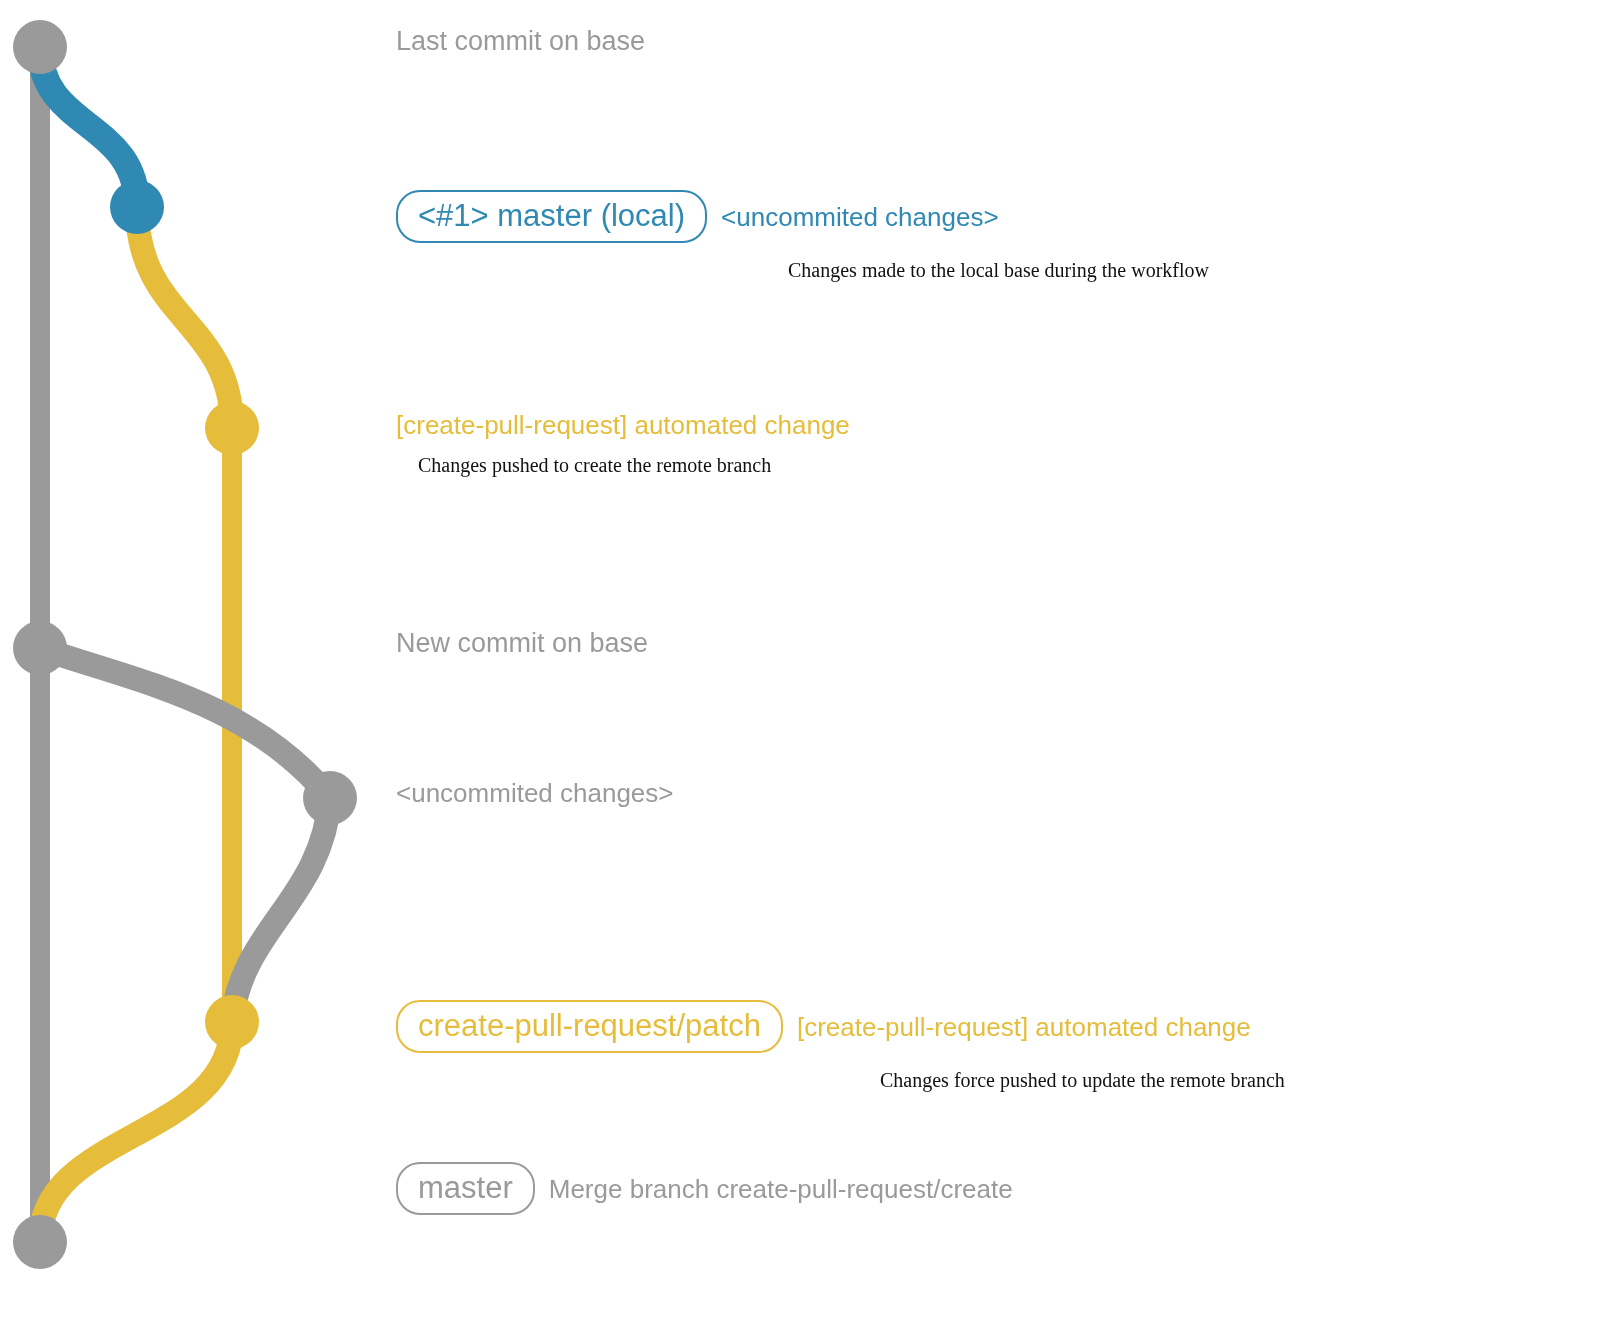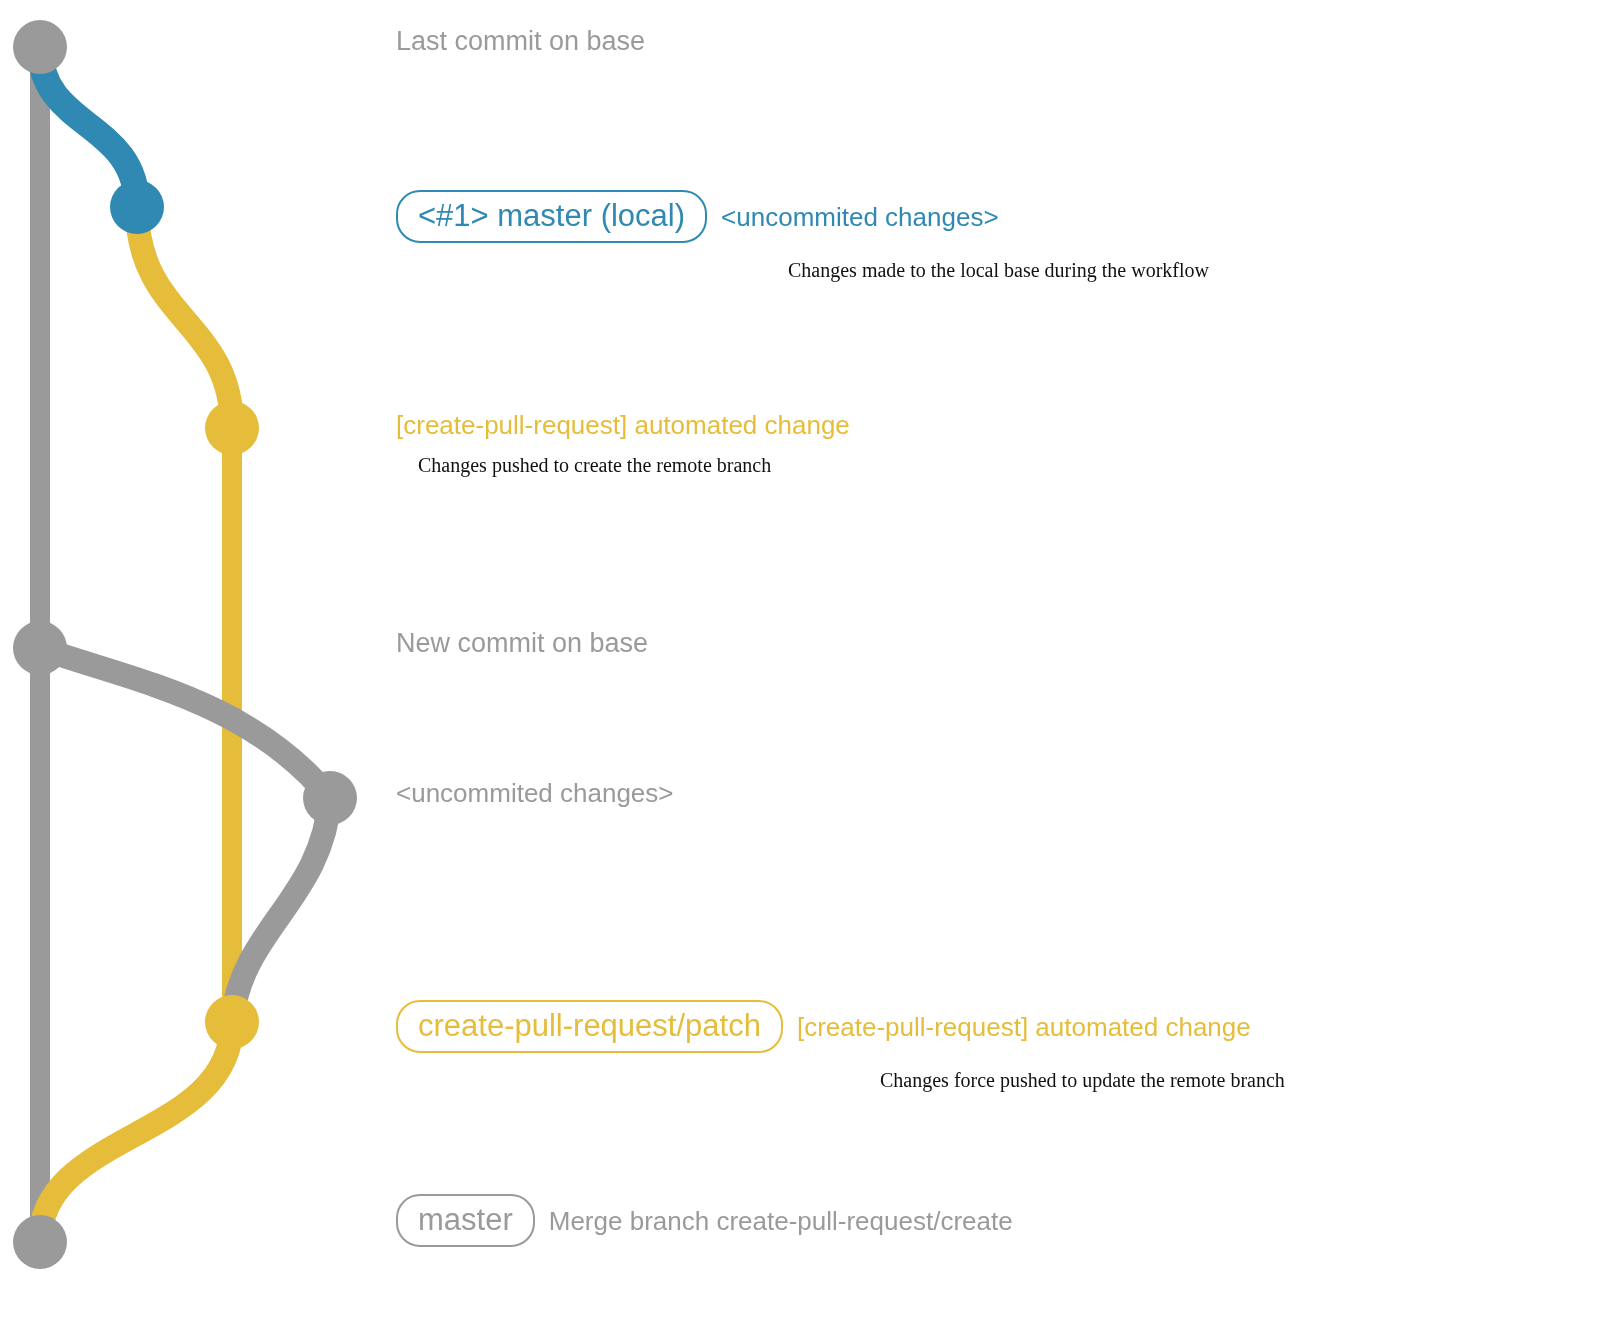--- a/index.html
+++ b/index.html
@@ -160,20 +160,20 @@
   </div>
 
   <div class="commit-row" style="top:1000px;">
     <div class="row-main">
       <span class="ref-badge yellow">create-pull-request/patch</span>
       <span class="commit-subject yellow">[create-pull-request] automated change</span>
     </div>
     <div class="row-note note-indent-4">Changes force pushed to update the remote branch</div>
   </div>
 
-  <div class="commit-row" style="top:1194px;text-align:right;">
+  <div class="commit-row" style="top:1162px;text-align:right;">
     <div class="row-main">
       <span class="ref-badge gray">master</span>
       <span class="commit-subject gray">Merge branch create-pull-request/create</span>
     </div>
   </div>
 
 </div>
 
 </body></html>

